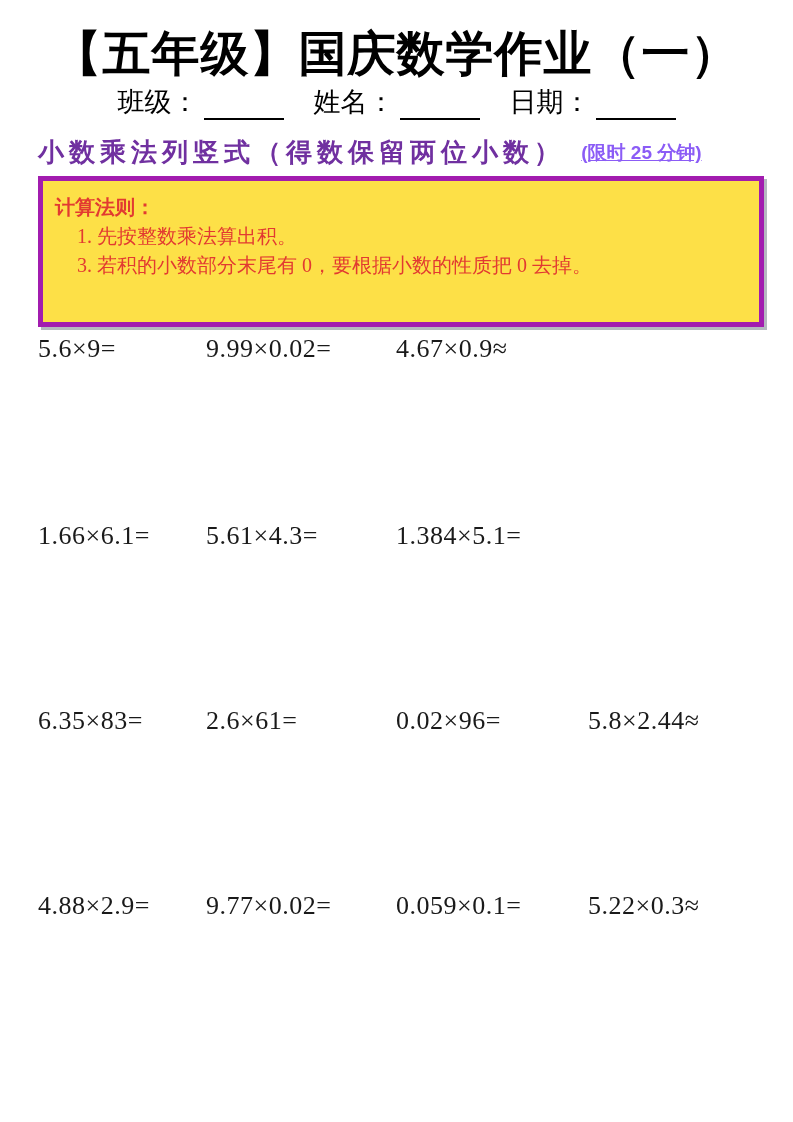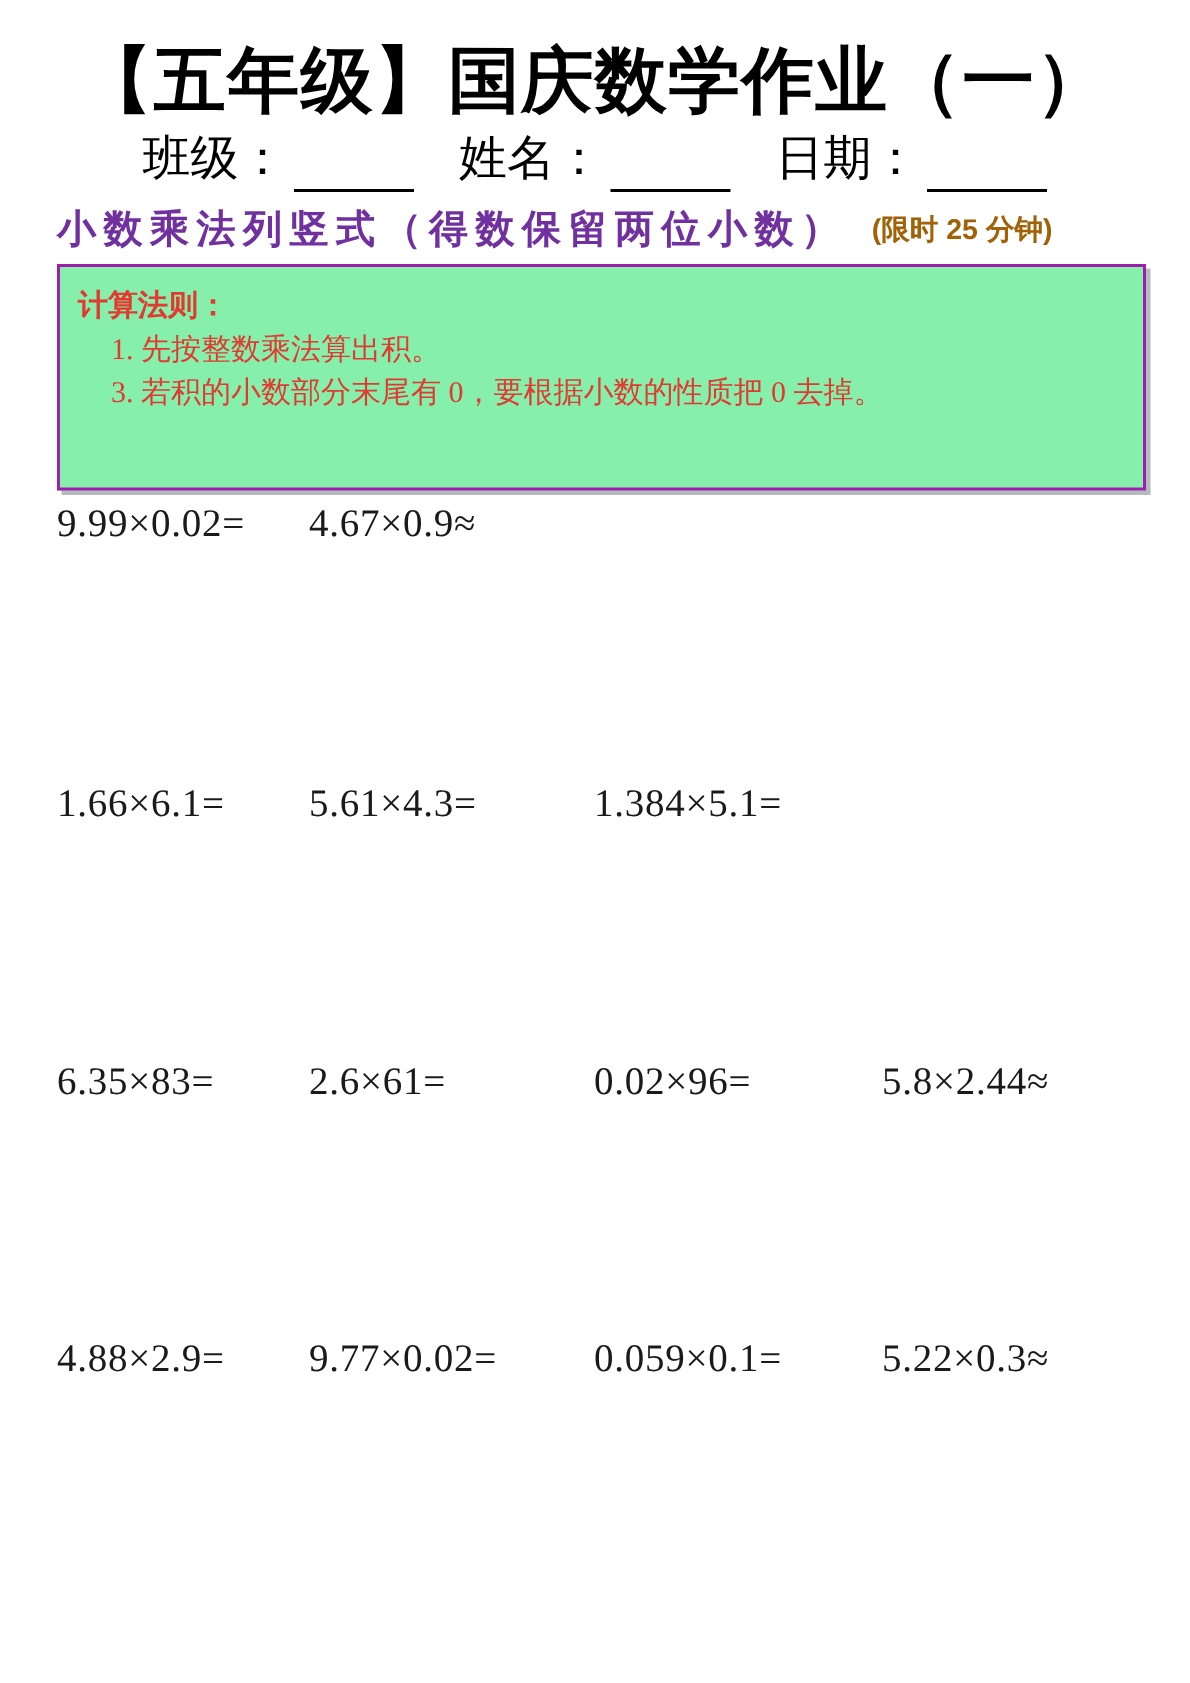--- a/index.html
+++ b/index.html
@@ -12,43 +12,44 @@
   }
   .title {
     position:absolute; top:22px; left:0; width:100%;
     margin:0; text-align:center;
     font-size:48px; font-weight:bold; color:#000;
     letter-spacing:1px;
   }
   .form-row {
     position:absolute; top:84px; left:0; width:100%;
     display:flex; justify-content:center; align-items:flex-end;
-    gap:30px; font-size:32px; color:#000;
+    gap:30px; font-size:27px; color:#000;
   }
   .form-group { display:flex; align-items:flex-end; }
   .blank {
     display:inline-block; width:80px; height:27px;
     border-bottom:2px solid #000; margin-left:5px;
   }
   .section-heading {
     position:absolute; top:135px; left:38px;
     font-size:26px; font-weight:bold;
     color:#7030a0; letter-spacing:5px;
     white-space:nowrap;
   }
   .time-limit {
-    font-size:19px; font-weight:bold; color:#a16207;
+    font-size:19px; font-weight:bold; color:#8b5cf6;
     letter-spacing:0; margin-left:4px;
     vertical-align:2px;
+    text-decoration:underline;
   }
   .rules-box {
     position:absolute; top:176px; left:38px;
     width:726px; height:151px; box-sizing:border-box;
-    background:#86efac;
-    border:2px solid #a21caf;
+    background:#fde047;
+    border:5px solid #a21caf;
     box-shadow:3px 3px 0 rgba(120,128,140,0.55);
     padding:12px 10px 0 12px;
     font-family:"Liberation Serif", serif;
     color:#e23a31;
   }
   .rules-title { font-size:20px; line-height:29px; font-weight:bold; }
   .rule-item  { font-size:20px; line-height:29px; margin-left:22px; white-space:nowrap; }
   .problem-row {
     position:absolute; left:38px; width:740px;
     display:grid;
@@ -91,20 +92,21 @@
     <span class="time-limit">(限时 25 分钟)</span>
   </div>
 
   <div class="rules-box">
     <div class="rules-title">计算法则：</div>
     <div class="rule-item">1. 先按整数乘法算出积。</div>
     <div class="rule-item">3. 若积的小数部分末尾有 0，要根据小数的性质把 0 去掉。</div>
   </div>
 
   <div class="problem-row row-1">
+    <span class="problem">5.6×9=</span>
     <span class="problem">9.99×0.02=</span>
     <span class="problem">4.67×0.9≈</span>
   </div>
 
   <div class="problem-row row-2">
     <span class="problem">1.66×6.1=</span>
     <span class="problem">5.61×4.3=</span>
     <span class="problem">1.384×5.1=</span>
   </div>
 

